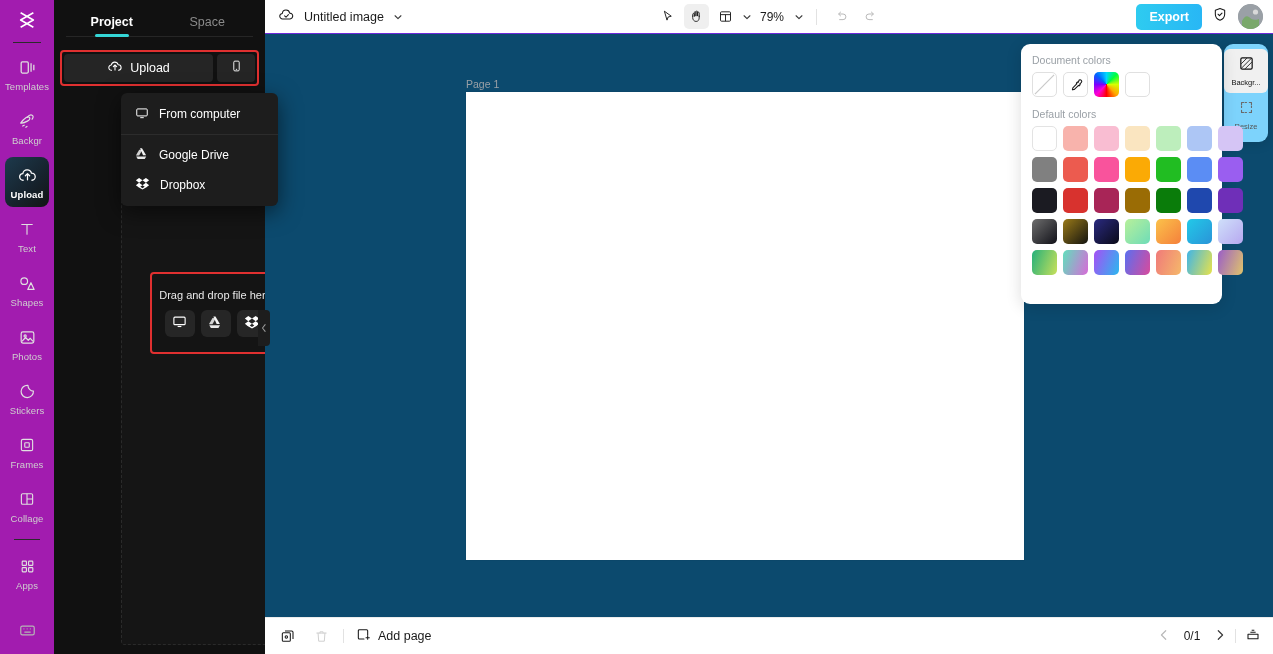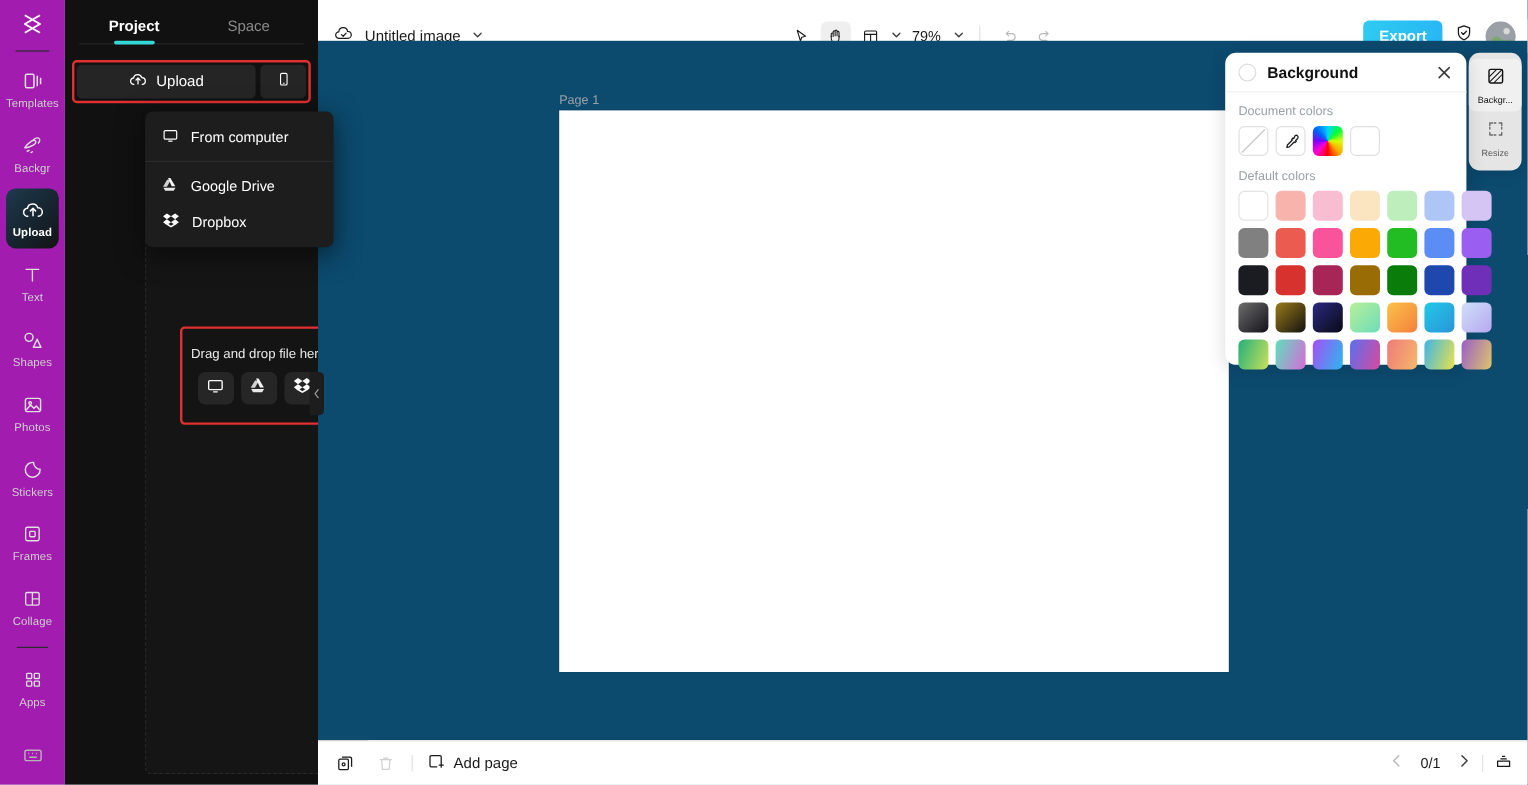--- a/index.html
+++ b/index.html
@@ -83,22 +83,22 @@
   .dz-btn { width:30px; height:27px; border-radius:6px; background:#262626; display:flex; align-items:center; justify-content:center; cursor:pointer;}
 
   .collapse {
     position:absolute; left:258px; top:310px; width:12px; height:36px;
     background:#1d1d1d; border-radius:0 4px 4px 0; display:flex; align-items:center; justify-content:center;
     cursor:pointer; z-index:7;
   }
 
   
   .topbar {
-    position:absolute; left:265px; top:16px; width:1008px; height:34px;
-    background:#ffffff; display:flex; align-items:center; border-bottom:6px solid #6d28d9;
+    position:absolute; left:265px; top:0; width:1008px; height:34px;
+    background:#ffffff; display:flex; align-items:center; border-bottom:1px solid #6d28d9;
   }
   .tb-left { display:flex; align-items:center; gap:9px; padding-left:13px; }
   .tb-title { font-size:12.5px; color:#1a1a1a; }
   .tb-mid { position:absolute; left:390px; display:flex; align-items:center; gap:4px; }
   .tb-icbtn { width:25px; height:25px; border-radius:5px; display:flex; align-items:center; justify-content:center; cursor:pointer; }
   .tb-icbtn.on { background:#efefef; }
   .tb-zoom { font-size:12px; color:#1a1a1a; margin-left:4px; }
   .tb-vline { width:1px; height:16px; background:#e2e2e2; margin:0 8px; }
   .tb-right { position:absolute; right:10px; display:flex; align-items:center; gap:10px; }
   .export {
@@ -143,21 +143,21 @@
   .sec-label { font-size:10.5px; color:#9aa0a6; margin-bottom:6px; }
   .doc-row { display:flex; gap:6px; margin-bottom:11px; }
   .sw-b { width:25px; height:25px; border-radius:5px; border:1px solid #e0e0e0; background:#fff; cursor:pointer; position:relative; overflow:hidden;}
   .grid { display:grid; grid-template-columns:repeat(7,25px); gap:6px; }
   .sw { width:25px; height:25px; border-radius:5px; cursor:pointer; }
   .sw.wht { border:1px solid #e3e3e3; }
 
   
   .rpanel {
     position:absolute; right:5px; top:44px; width:44px;
-    background:#e5e5e5; border-radius:9px; box-shadow:0 2px 12px rgba(0,0,0,.12);
+    background:#7dd3fc; border-radius:9px; box-shadow:0 2px 12px rgba(0,0,0,.12);
     padding:5px 0; z-index:5;
   }
   .rp-item { width:44px; height:44px; display:flex; flex-direction:column; align-items:center; justify-content:center; cursor:pointer; border-radius:6px;}
   .rp-item.sel { background:#f0f0f0; }
   .rp-lbl { font-size:7.5px; color:#555; margin-top:2px; max-width:40px; overflow:hidden; white-space:nowrap;}
   .rp-item.sel .rp-lbl { color:#111; }
 </style>
 </head>
 <body>
 
@@ -513,29 +513,20 @@
       <span>
         <svg width="16" height="16" viewBox="0 0 24 24" fill="none" stroke="#1a1a1a" stroke-width="1.6" stroke-linejoin="round">
           <path d="M4.5 12.5h15v6.5h-15z"></path>
             <path d="M8 9.5h8M10 6.5h4"></path>
         </svg>
       </span>
     </div>
   </div>
 
   <div class="bgpanel">
-    <div class="bg-head">
-      <span class="bg-dot"></span>
-      <span class="bg-title">Background</span>
-      <span class="bg-close">
-        <svg width="13" height="13" viewBox="0 0 14 14" fill="none" stroke="#3a3a3a" stroke-width="1.4" stroke-linecap="round">
-          <path d="M2.5 2.5l9 9M11.5 2.5l-9 9"></path>
-        </svg>
-      </span>
-    </div>
     <div class="bg-body">
       <div class="sec-label">Document colors</div>
       <div class="doc-row">
         <div class="sw-b">
           <svg width="23" height="23" viewBox="0 0 24 24">
               <path d="M2 22L22 2" stroke="#c9c9c9" stroke-width="1.2"></path>
             </svg>
         </div>
         <div class="sw-b" style="display:flex;align-items:center;justify-content:center;">
           <svg width="14" height="14" viewBox="0 0 24 24" fill="none" stroke="#1a1a1a" stroke-width="1.8" stroke-linecap="round" stroke-linejoin="round">

